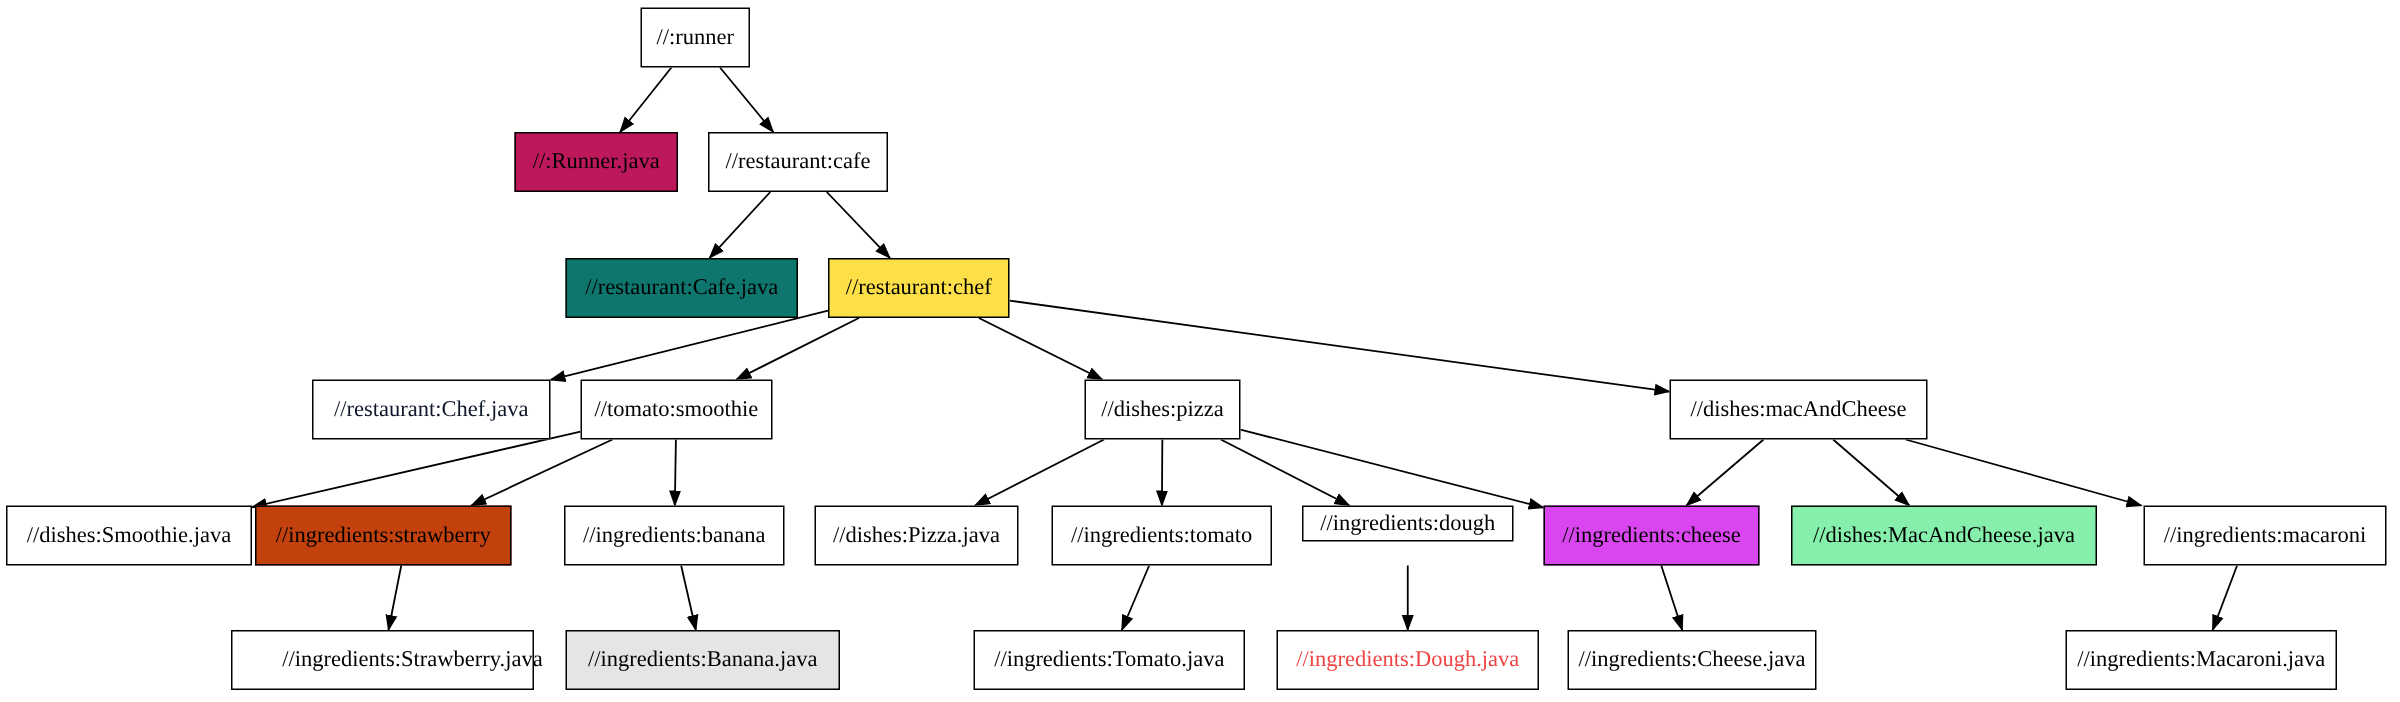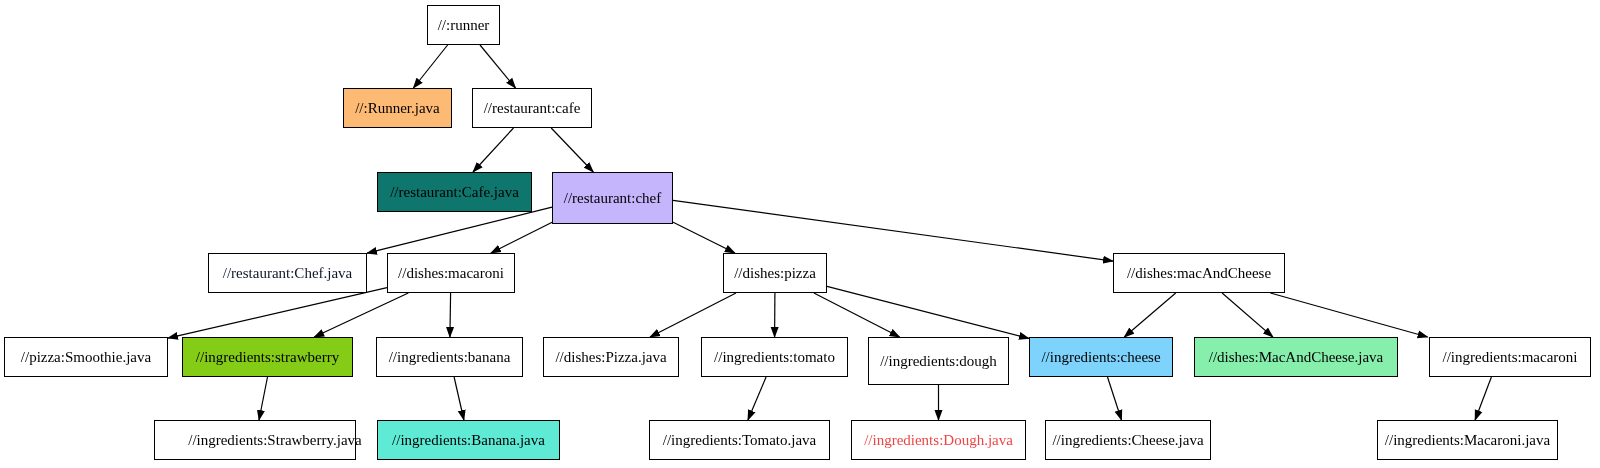--- a/index.html
+++ b/index.html
@@ -69,37 +69,37 @@
         <line x1="938.5" y1="377.0" x2="938.5" y2="420.0" stroke="#000000" stroke-width="1.2" marker-end="url(#arrowhead)"></line>
         <line x1="1107.5" y1="377.0" x2="1121.5" y2="420.0" stroke="#000000" stroke-width="1.2" marker-end="url(#arrowhead)"></line>
         <line x1="1175.7" y1="293.0" x2="1124.3" y2="337.0" stroke="#000000" stroke-width="1.2" marker-end="url(#arrowhead)"></line>
         <line x1="1222.1" y1="293.0" x2="1272.9" y2="337.0" stroke="#000000" stroke-width="1.2" marker-end="url(#arrowhead)"></line>
         <line x1="1270.4" y1="293.0" x2="1427.6" y2="337.0" stroke="#000000" stroke-width="1.2" marker-end="url(#arrowhead)"></line>
         <line x1="1491.4" y1="377.0" x2="1475.1" y2="420.0" stroke="#000000" stroke-width="1.2" marker-end="url(#arrowhead)"></line>
       </g>
   </svg>
   <div id="nodes">
       <div class="node" style="left: 427px; top: 5px; width: 73px; height: 40px; border-color: rgb(0, 0, 0); background: rgb(255, 255, 255); color: rgb(0, 0, 0);">//:runner</div>
-      <div class="node" style="left: 343px; top: 88px; width: 109px; height: 40px; border-color: rgb(0, 0, 0); background: #fdba74; color: rgb(0, 0, 0);">//:Runner.java</div>
+      <div class="node" style="left: 343px; top: 88px; width: 109px; height: 40px; border-color: rgb(0, 0, 0); background: #be185d; color: rgb(0, 0, 0);">//:Runner.java</div>
       <div class="node" style="left: 472px; top: 88px; width: 120px; height: 40px; border-color: rgb(0, 0, 0); background: rgb(255, 255, 255); color: rgb(0, 0, 0);">//restaurant:cafe</div>
       <div class="node" style="left: 377px; top: 172px; width: 155px; height: 40px; border-color: rgb(0, 0, 0); background: #0f766e; color: rgb(0, 0, 0);">//restaurant:Cafe.java</div>
-      <div class="node" style="left: 552px; top: 172px; width: 121px; height: 52px; border-color: rgb(0, 0, 0); background: #c4b5fd; color: rgb(0, 0, 0);">//restaurant:chef</div>
+      <div class="node" style="left: 552px; top: 172px; width: 121px; height: 40px; border-color: rgb(0, 0, 0); background: #fde047; color: rgb(0, 0, 0);">//restaurant:chef</div>
       <div class="node" style="left: 208px; top: 253px; width: 159px; height: 40px; border-color: rgb(0, 0, 0); background: rgb(255, 255, 255); color: #0f172a;">//restaurant:Chef.java</div>
-      <div class="node" style="left: 387px; top: 253px; width: 128px; height: 40px; border-color: rgb(0, 0, 0); background: rgb(255, 255, 255); color: rgb(0, 0, 0);">//dishes:macaroni</div>
+      <div class="node" style="left: 387px; top: 253px; width: 128px; height: 40px; border-color: rgb(0, 0, 0); background: rgb(255, 255, 255); color: rgb(0, 0, 0);">//tomato:smoothie</div>
       <div class="node" style="left: 723px; top: 253px; width: 104px; height: 40px; border-color: rgb(0, 0, 0); background: rgb(255, 255, 255); color: rgb(0, 0, 0);">//dishes:pizza</div>
       <div class="node" style="left: 1113px; top: 253px; width: 172px; height: 40px; border-color: rgb(0, 0, 0); background: rgb(255, 255, 255); color: rgb(0, 0, 0);">//dishes:macAndCheese</div>
-      <div class="node" style="left: 4px; top: 337px; width: 164px; height: 40px; border-color: rgb(0, 0, 0); background: rgb(255, 255, 255); color: rgb(0, 0, 0);">//pizza:Smoothie.java</div>
-      <div class="node" style="left: 182px; top: 337px; width: 171px; height: 40px; border-color: rgb(0, 0, 0); background: #84cc16; color: rgb(0, 0, 0);">//ingredients:strawberry</div>
+      <div class="node" style="left: 4px; top: 337px; width: 164px; height: 40px; border-color: rgb(0, 0, 0); background: rgb(255, 255, 255); color: rgb(0, 0, 0);">//dishes:Smoothie.java</div>
+      <div class="node" style="left: 170px; top: 337px; width: 171px; height: 40px; border-color: rgb(0, 0, 0); background: #c2410c; color: rgb(0, 0, 0);">//ingredients:strawberry</div>
       <div class="node" style="left: 376px; top: 337px; width: 147px; height: 40px; border-color: rgb(0, 0, 0); background: rgb(255, 255, 255); color: rgb(0, 0, 0);">//ingredients:banana</div>
       <div class="node" style="left: 543px; top: 337px; width: 136px; height: 40px; border-color: rgb(0, 0, 0); background: rgb(255, 255, 255); color: rgb(0, 0, 0);">//dishes:Pizza.java</div>
       <div class="node" style="left: 701px; top: 337px; width: 147px; height: 40px; border-color: rgb(0, 0, 0); background: rgb(255, 255, 255); color: rgb(0, 0, 0);">//ingredients:tomato</div>
-      <div class="node" style="left: 868px; top: 337px; width: 141px; height: 48px; border-color: rgb(0, 0, 0); background: rgb(255, 255, 255); color: rgb(0, 0, 0);">//ingredients:dough</div>
-      <div class="node" style="left: 1029px; top: 337px; width: 144px; height: 40px; border-color: rgb(0, 0, 0); background: #7dd3fc; color: rgb(0, 0, 0);">//ingredients:cheese</div>
+      <div class="node" style="left: 868px; top: 337px; width: 141px; height: 24px; border-color: rgb(0, 0, 0); background: rgb(255, 255, 255); color: rgb(0, 0, 0);">//ingredients:dough</div>
+      <div class="node" style="left: 1029px; top: 337px; width: 144px; height: 40px; border-color: rgb(0, 0, 0); background: #d946ef; color: rgb(0, 0, 0);">//ingredients:cheese</div>
       <div class="node" style="left: 1194px; top: 337px; width: 204px; height: 40px; border-color: rgb(0, 0, 0); background: #86efac; color: rgb(0, 0, 0);">//dishes:MacAndCheese.java</div>
       <div class="node" style="left: 1418px; top: 337px; width: 162px; height: 40px; border-color: rgb(0, 0, 0); background: rgb(255, 255, 255); color: rgb(0, 0, 0); margin-left: 11px;">//ingredients:macaroni</div>
       <div class="node" style="left: 154px; top: 420px; width: 202px; height: 40px; border-color: rgb(0, 0, 0); background: rgb(255, 255, 255); color: rgb(0, 0, 0); padding-left: 40px;">//ingredients:Strawberry.java</div>
-      <div class="node" style="left: 377px; top: 420px; width: 183px; height: 40px; border-color: rgb(0, 0, 0); background: #5eead4; color: rgb(0, 0, 0);">//ingredients:Banana.java</div>
+      <div class="node" style="left: 377px; top: 420px; width: 183px; height: 40px; border-color: rgb(0, 0, 0); background: #e5e5e5; color: rgb(0, 0, 0);">//ingredients:Banana.java</div>
       <div class="node" style="left: 649px; top: 420px; width: 181px; height: 40px; border-color: rgb(0, 0, 0); background: rgb(255, 255, 255); color: rgb(0, 0, 0);">//ingredients:Tomato.java</div>
       <div class="node" style="left: 851px; top: 420px; width: 175px; height: 40px; border-color: rgb(0, 0, 0); background: rgb(255, 255, 255); color: #ef4444;">//ingredients:Dough.java</div>
       <div class="node" style="left: 1045px; top: 420px; width: 166px; height: 40px; border-color: rgb(0, 0, 0); background: rgb(255, 255, 255); color: rgb(0, 0, 0);">//ingredients:Cheese.java</div>
       <div class="node" style="left: 1377px; top: 420px; width: 181px; height: 40px; border-color: rgb(0, 0, 0); background: rgb(255, 255, 255); color: rgb(0, 0, 0);">//ingredients:Macaroni.java</div>
     </div>
 </div>
 
 </body></html>

